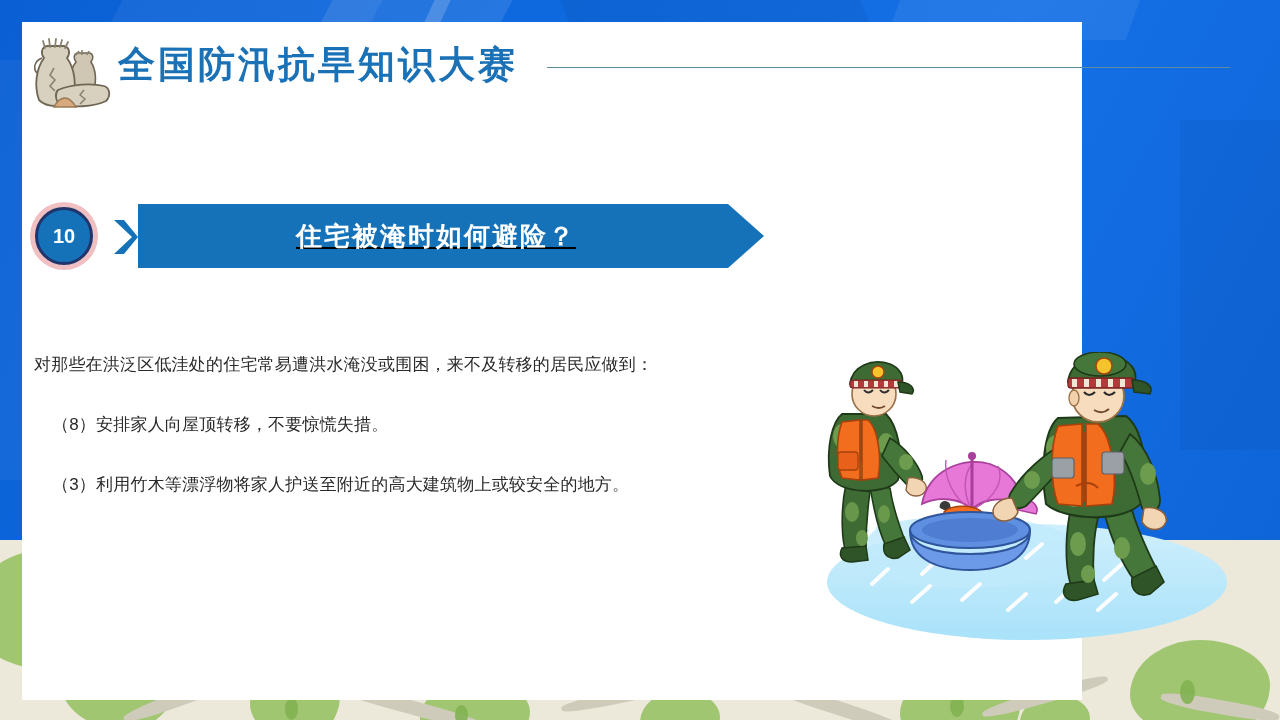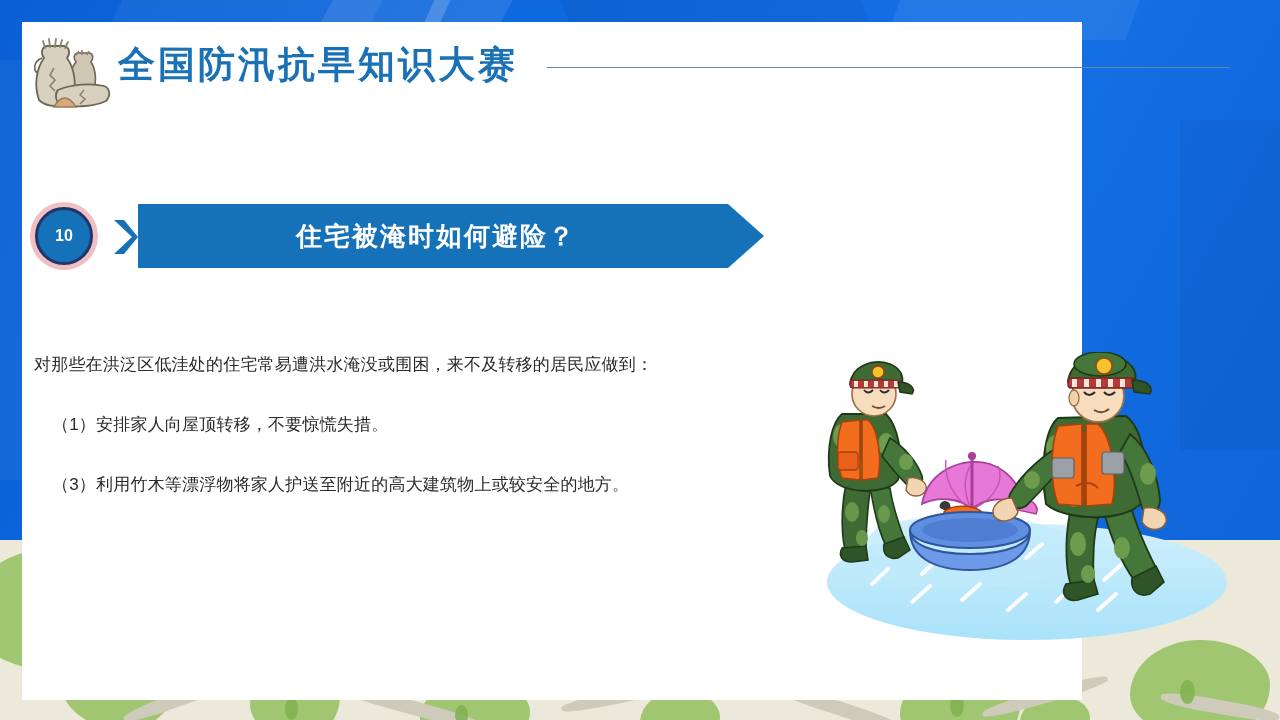--- a/index.html
+++ b/index.html
@@ -146,21 +146,21 @@
     width: 58px;
     height: 58px;
     border-radius: 50%;
     background: #1572b8;
     border: 3px solid #20356b;
     box-sizing: border-box;
     display: flex;
     align-items: center;
     justify-content: center;
     color: #ffffff;
-    font-size: 16px;
+    font-size: 20px;
     font-weight: bold;
     letter-spacing: 0px;
   }
   .qchev {
     position: absolute;
     left: 88px;
     top: 15px;
     width: 30px;
     height: 40px;
   }
@@ -168,20 +168,21 @@
     position: absolute;
     left: 116px;
     top: 2px;
     width: 626px;
     height: 64px;
     background: #1572b8;
     clip-path: polygon(0 0, calc(100% - 36px) 0, 100% 50%, calc(100% - 36px) 100%, 0 100%);
     display: flex;
     align-items: center;
     justify-content: center;
+    text-decoration: underline;
   }
   .qbanner-text {
     color: #ffffff;
     font-size: 26px;
     font-weight: bold;
     letter-spacing: 2px;
     padding-right: 30px;
   }
 
   
@@ -290,21 +291,21 @@
         </svg>
       </span>
 
       <div class="qbanner">
         <span class="qbanner-text">住宅被淹时如何避险？</span>
       </div>
     </div>
 
     <div class="body-text">
       <div class="body-line">对那些在洪泛区低洼处的住宅常易遭洪水淹没或围困，来不及转移的居民应做到：</div>
-      <div class="body-line indent">（1）安排家人向屋顶转移，不要惊慌失措。</div>
+      <div class="body-line indent">（8）安排家人向屋顶转移，不要惊慌失措。</div>
       <div class="body-line indent">（3）利用竹木等漂浮物将家人护送至附近的高大建筑物上或较安全的地方。</div>
     </div>
 
     <div class="illus">
       <svg width="420" height="290" viewBox="0 0 420 290">
         <defs>
           <linearGradient id="water" x1="0" y1="0" x2="0" y2="1">
             <stop offset="0%" stop-color="#cfeffc"></stop>
             <stop offset="100%" stop-color="#a9e2fa"></stop>
           </linearGradient>

